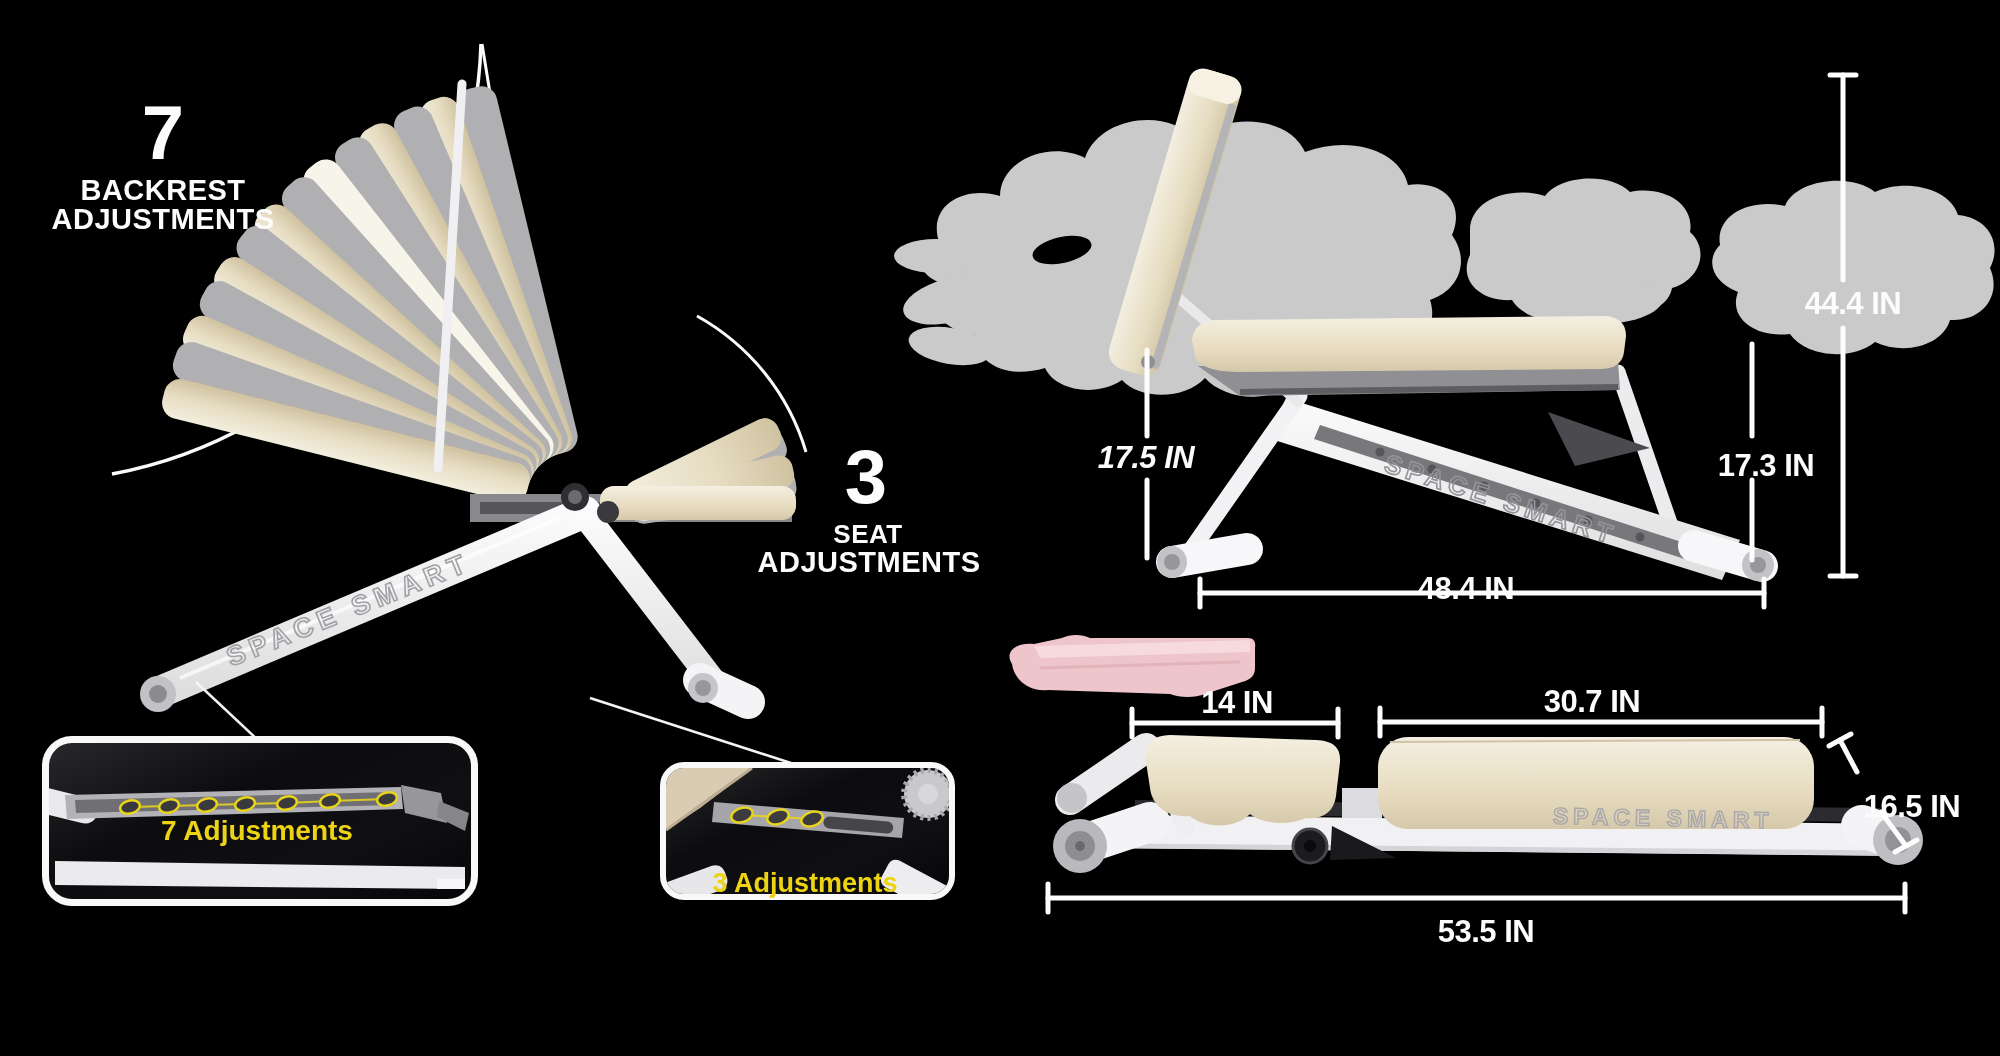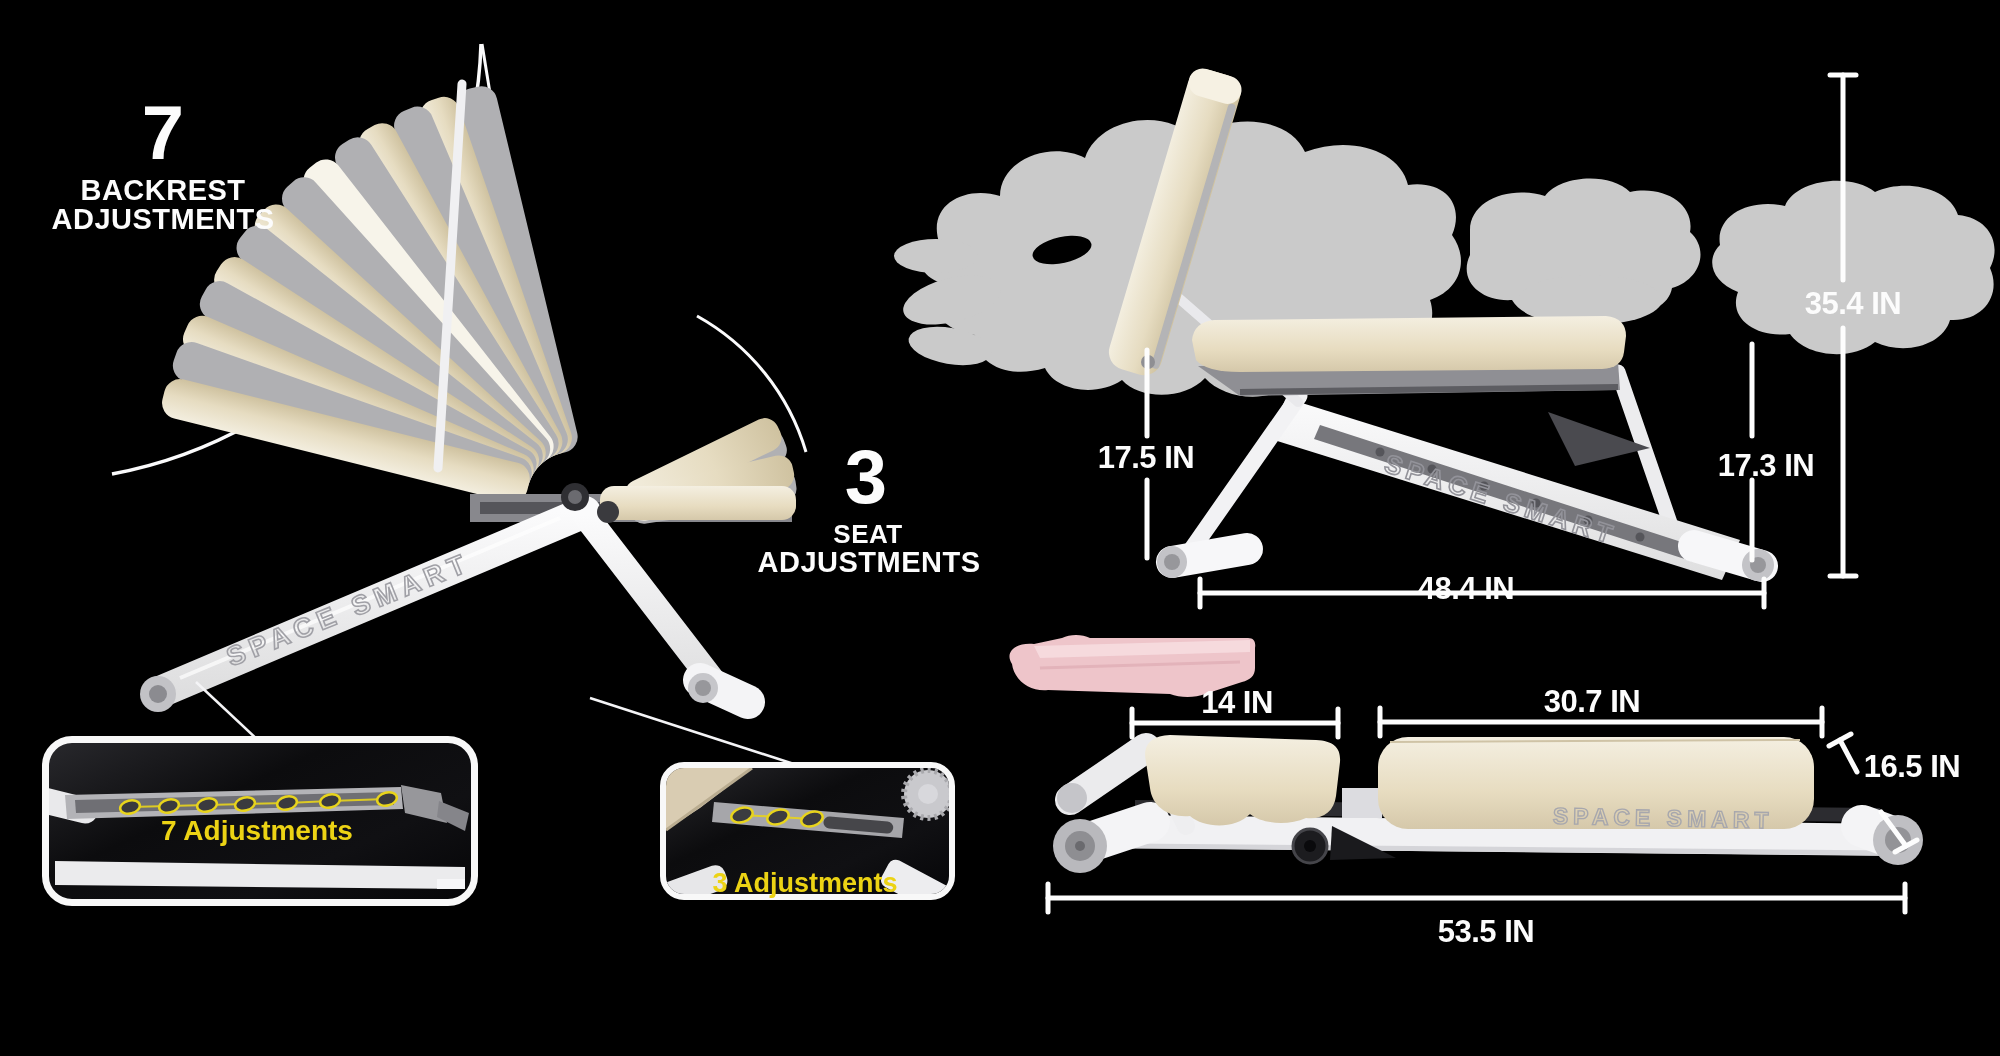--- a/index.html
+++ b/index.html
@@ -295,22 +295,22 @@
 <div class="lbl head" style="left:163px;top:190px;">BACKREST</div>
 <div class="lbl head" style="left:163px;top:219px;">ADJUSTMENTS</div>
 
 <div class="lbl huge" style="left:866px;top:477px;">3</div>
 <div class="lbl head-sm" style="left:868px;top:534px;">SEAT</div>
 <div class="lbl head" style="left:869px;top:562px;">ADJUSTMENTS</div>
 
 <div class="lbl ylbl" style="left:257px;top:831px;">7 Adjustments</div>
 <div class="lbl ylbl" style="left:805px;top:883px;font-size:27px;">3 Adjustments</div>
 
-<div class="lbl dim" style="left:1853px;top:303px;">35.4 IN</div>
-<div class="lbl dim" style="left:1146px;top:457px;">17.5 IN</div>
+<div class="lbl dim" style="left:1853px;top:303px;">44.4 IN</div>
+<div class="lbl dim" style="left:1146px;top:457px;font-style:italic;">17.5 IN</div>
 <div class="lbl dim" style="left:1766px;top:457px;margin-top:8px;">17.3 IN</div>
 <div class="lbl dim" style="left:1466px;top:588px;">48.4 IN</div>
 <div class="lbl dim" style="left:1237px;top:702px;">14 IN</div>
 <div class="lbl dim" style="left:1592px;top:701px;">30.7 IN</div>
-<div class="lbl dim" style="left:1912px;top:766px;">16.5 IN</div>
+<div class="lbl dim" style="left:1912px;top:806px;">16.5 IN</div>
 <div class="lbl dim" style="left:1486px;top:931px;">53.5 IN</div>
 
 </div>
 
 </body></html>

